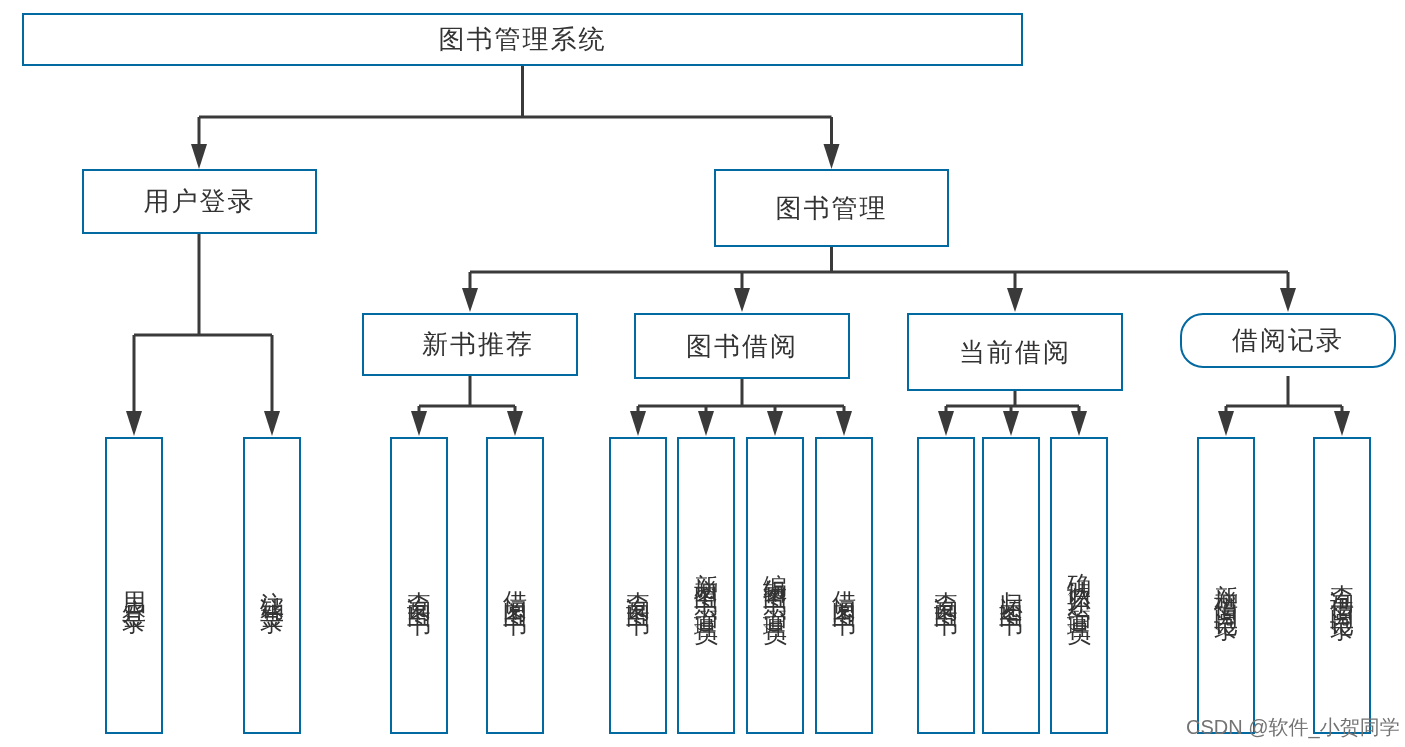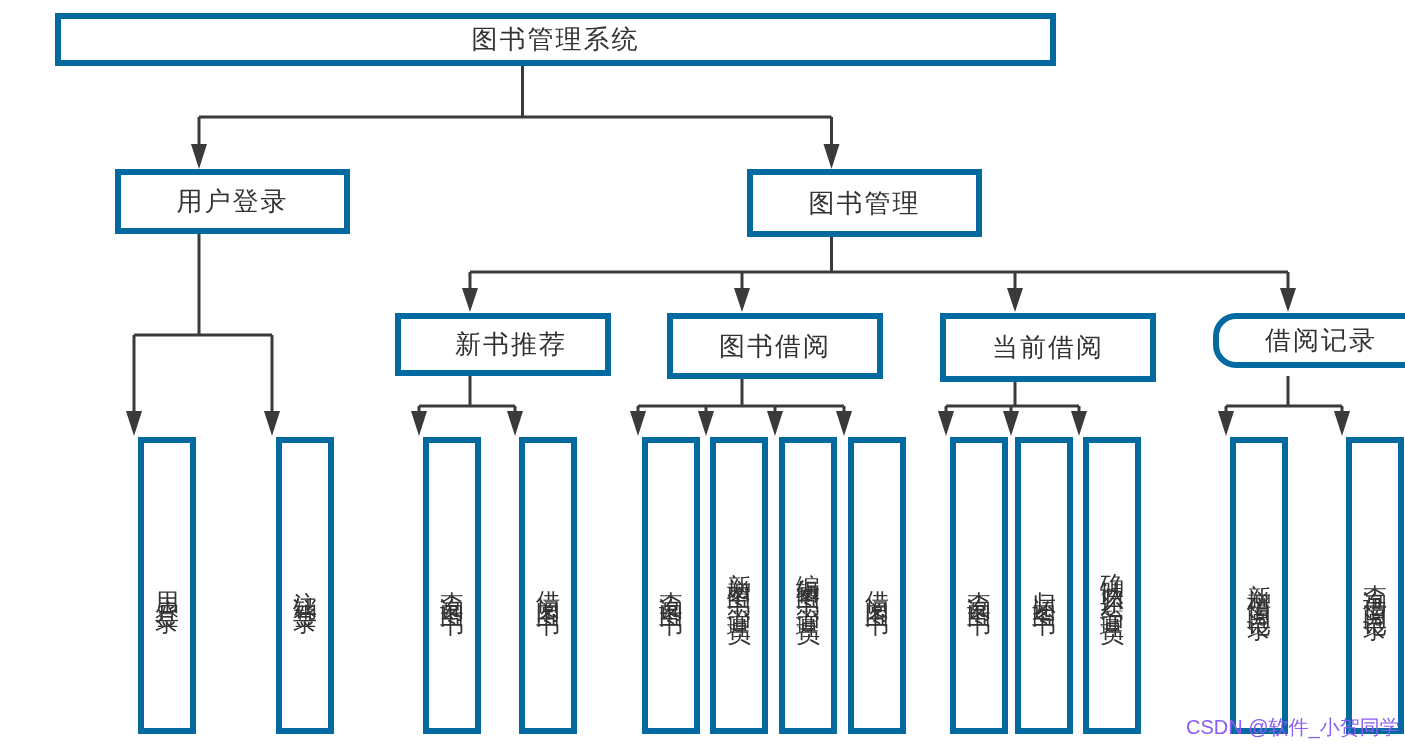--- a/index.html
+++ b/index.html
@@ -19,47 +19,46 @@
     position: absolute;
     left: 0;
     top: 0;
     width: 1405px;
     height: 747px;
     pointer-events: none;
   }
   .node {
     position: absolute;
     box-sizing: border-box;
-    border: 6px solid #0369a1;
+    border: 2px solid #0369a1;
     background: #ffffff;
     display: flex;
     align-items: center;
     justify-content: center;
     color: #333333;
-    margin-left: 33px;
   }
   .node.h .label {
     font-size: 26px;
     letter-spacing: 2px;
     white-space: nowrap;
   }
   .node.v .label {
     writing-mode: vertical-rl;
     text-orientation: mixed;
     font-size: 24px;
     letter-spacing: 7px;
     line-height: 1;
     white-space: nowrap;
   }
   .watermark {
     position: absolute;
     left: 1186px;
     top: 714px;
     font-size: 20px;
-    color: #8b5cf6;
+    color: #737373;
     white-space: nowrap;
     z-index: 5;
   }
 </style>
 </head>
 <body>
 
 <div class="canvas">
 
   <svg class="connectors" viewBox="0 0 1405 747" xmlns="http://www.w3.org/2000/svg">
@@ -105,31 +104,31 @@
     </g>
   </svg>
 
   <div class="node h" style="left:22px; top:13px; width:1001px; height:53px;">
     <span class="label">图书管理系统</span>
   </div>
 
   <div class="node h" style="left:82px; top:169px; width:235px; height:65px;">
     <span class="label">用户登录</span>
   </div>
-  <div class="node h" style="left:714px; top:169px; width:235px; height:68px;">
+  <div class="node h" style="left:714px; top:169px; width:235px; height:78px;">
     <span class="label">图书管理</span>
   </div>
 
   <div class="node h" style="left:362px; top:313px; width:216px; height:63px;padding-left:16px;">
     <span class="label">新书推荐</span>
   </div>
   <div class="node h" style="left:634px; top:313px; width:216px; height:66px;">
     <span class="label">图书借阅</span>
   </div>
-  <div class="node h" style="left:907px; top:313px; width:216px; height:69px;">
+  <div class="node h" style="left:907px; top:313px; width:216px; height:78px;">
     <span class="label">当前借阅</span>
   </div>
   <div class="node h" style="left:1180px; top:313px; width:216px; height:55px;border-radius:23px;">
     <span class="label">借阅记录</span>
   </div>
 
   <div class="node v" style="left:105px; top:437px; width:58px; height:297px;">
     <span class="label">用户登录</span>
   </div>
   <div class="node v" style="left:243px; top:437px; width:58px; height:297px;">

